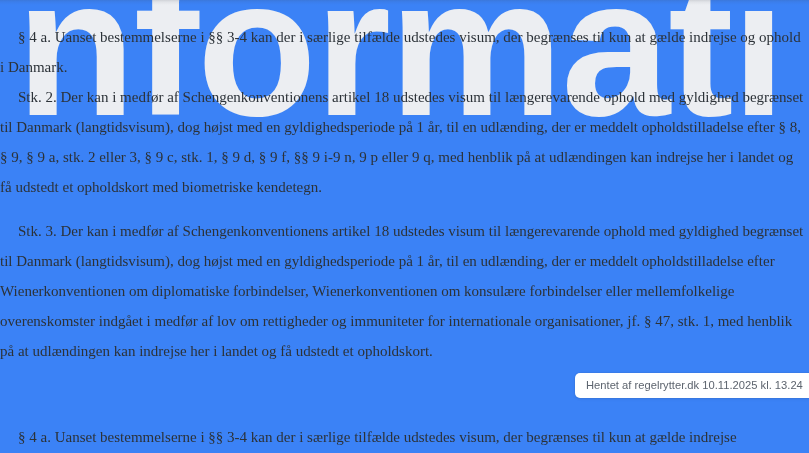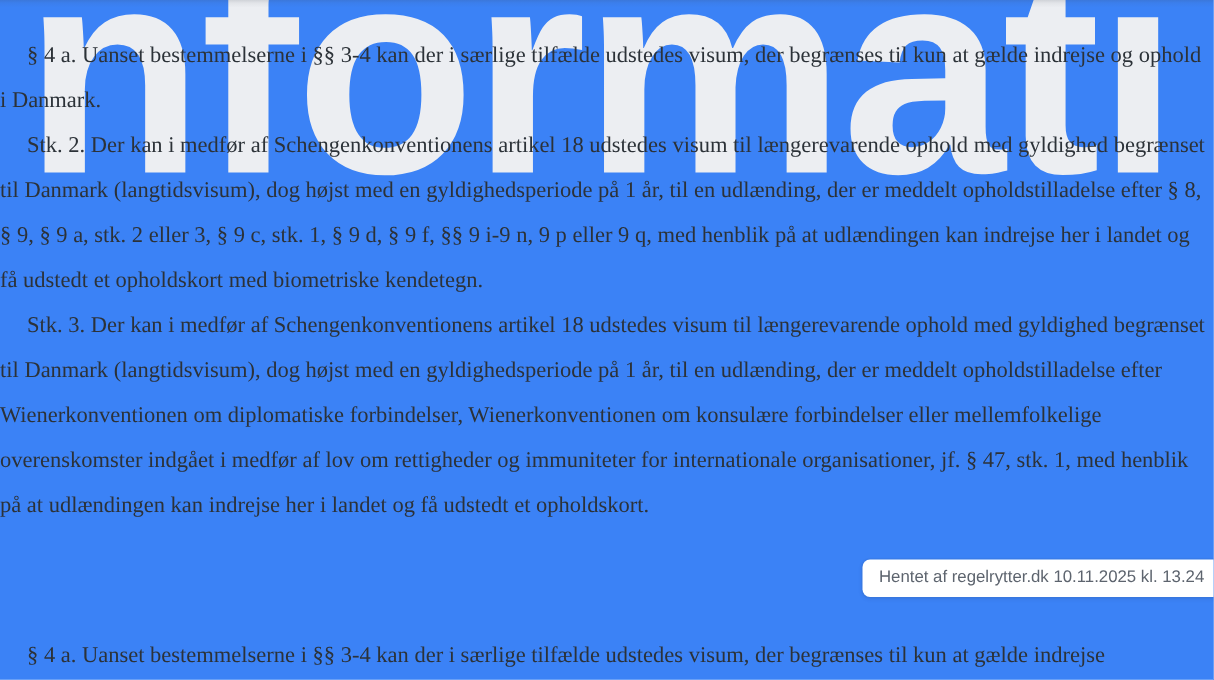--- a/index.html
+++ b/index.html
@@ -67,21 +67,21 @@
     color: #2c3238;
     font-size: 15px;
     line-height: 30px;
     text-indent: 18px;
     margin: 0;
     padding: 0 2px 0 0;
   }
 
   .para.first  { margin-top: 22px; }
   .para.stk2   { margin-top: 0px;  }
-  .para.stk3   { margin-top: 0px;  }
+  .para.stk3   { margin-top: 14px;  }
 
   .stk-label {
   }
 
   
   #badge {
     position: absolute;
     top: 373px;
     left: 575px;
     padding: 5px 11px 6px 11px;

